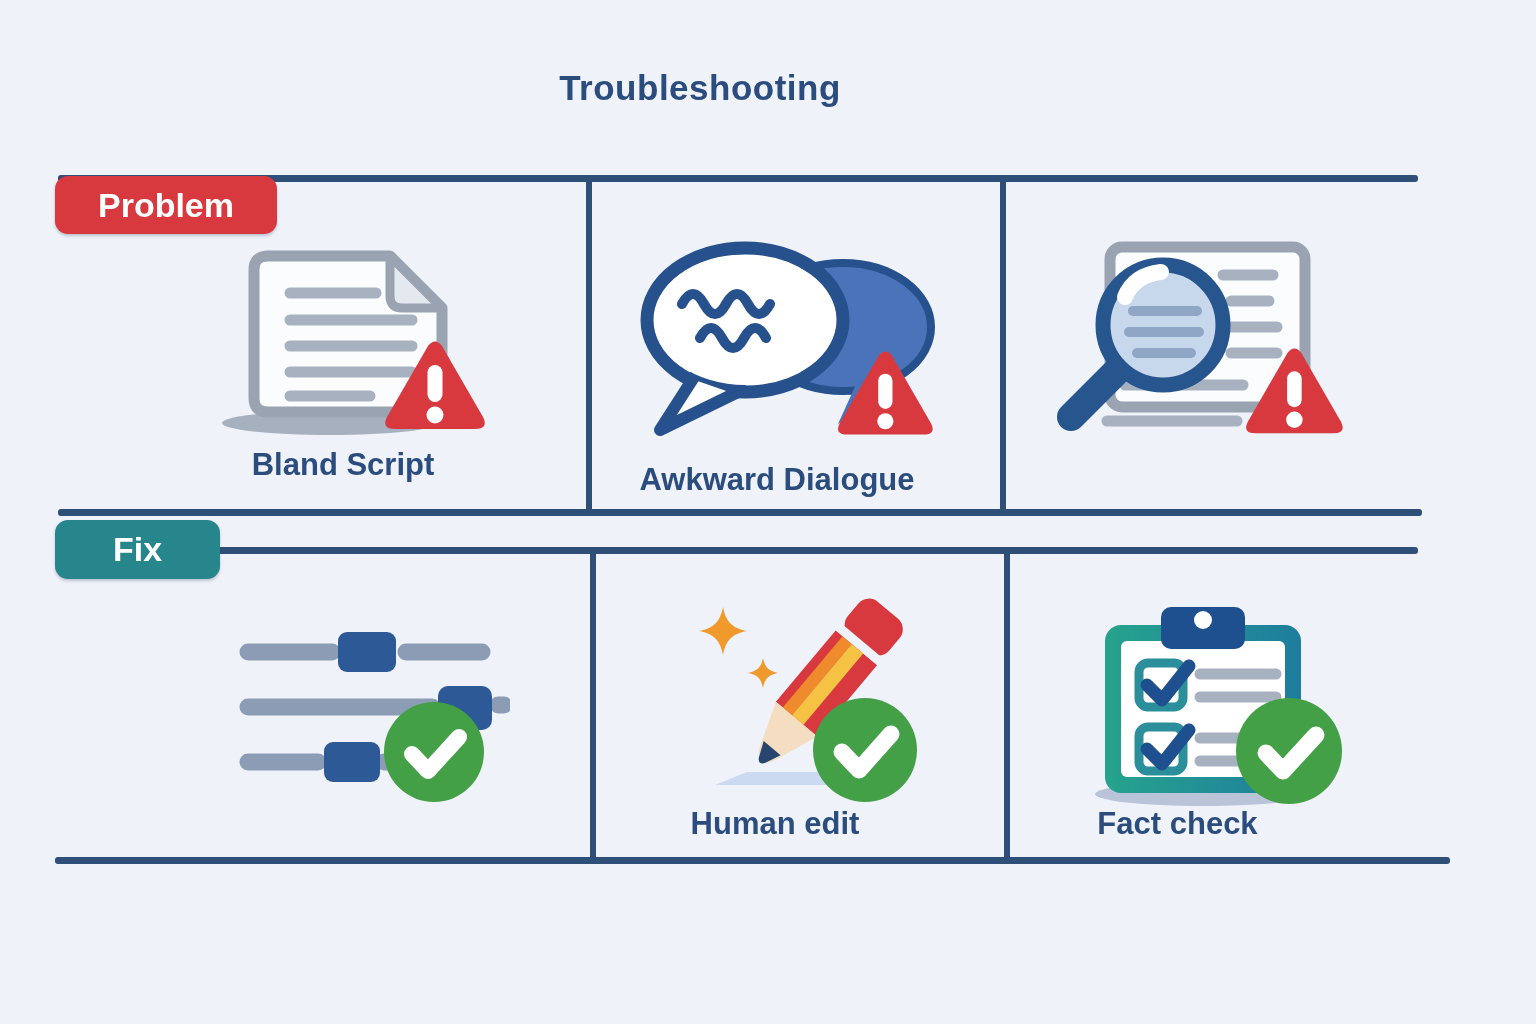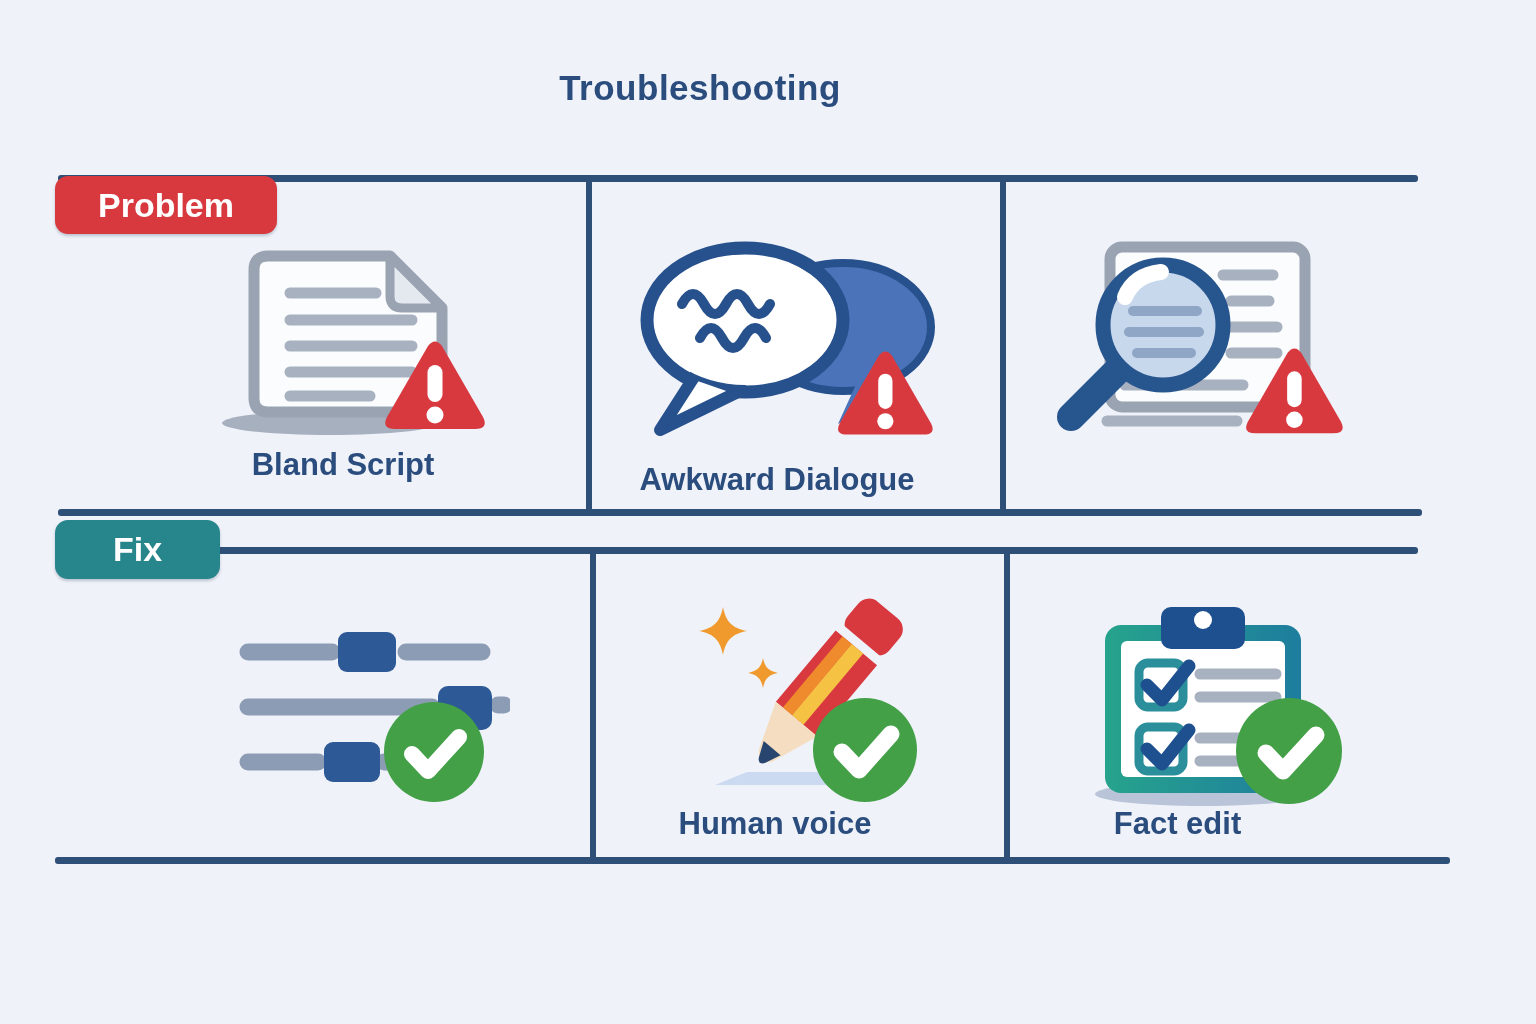--- a/index.html
+++ b/index.html
@@ -161,21 +161,21 @@
     </g>
     <g fill="#f09a2e">
       <path transform="translate(60,38)" d="M0,-24 C3,-9 9,-3 24,0 C9,3 3,9 0,24 C-3,9 -9,3 -24,0 C-9,-3 -3,-9 0,-24 Z"></path>
       <path transform="translate(100,80) scale(0.62)" d="M0,-24 C3,-9 9,-3 24,0 C9,3 3,9 0,24 C-3,9 -9,3 -24,0 C-9,-3 -3,-9 0,-24 Z"></path>
     </g>
     <g transform="translate(202,157)">
       <circle r="52" fill="#43a047"></circle>
       <path d="M-23 2 L-6 20 L26 -16" stroke="#fff" stroke-width="17" fill="none" stroke-linecap="round" stroke-linejoin="round"></path>
     </g>
   </svg>
-  <div class="cell-label" style="left:570px;top:806px;width:410px;">Human voice</div>
+  <div class="cell-label" style="left:570px;top:806px;width:410px;">Human edit</div>
 
   <svg class="icon" style="left:1063px;top:593px;" width="295" height="215" viewBox="0 0 295 215">
     <defs>
       <linearGradient id="tealGrad" x1="0" y1="0" x2="1" y2="0">
         <stop offset="0" stop-color="#26a38c"></stop>
         <stop offset="1" stop-color="#1e7d9e"></stop>
       </linearGradient>
     </defs>
     <ellipse cx="140" cy="201" rx="108" ry="12" fill="#b9c4d8"></ellipse>
     <rect x="42" y="32" width="196" height="168" rx="16" fill="url(#tealGrad)"></rect>
@@ -192,15 +192,15 @@
       <rect x="76" y="134" width="44" height="44" rx="9" fill="#fff" stroke="#2b8f9b" stroke-width="9"></rect>
       <path d="M84 156 L99 171 L126 137" stroke="#1e4f8f" stroke-width="13" fill="none" stroke-linecap="round" stroke-linejoin="round"></path>
       <line x1="137" y1="145" x2="205" y2="145" stroke="#a8b1c0" stroke-width="11" stroke-linecap="round"></line>
       <line x1="137" y1="168" x2="198" y2="168" stroke="#a8b1c0" stroke-width="11" stroke-linecap="round"></line>
     </g>
     <g transform="translate(226,158)">
       <circle r="53" fill="#43a047"></circle>
       <path d="M-23 2 L-6 20 L27 -16" stroke="#fff" stroke-width="17" fill="none" stroke-linecap="round" stroke-linejoin="round"></path>
     </g>
   </svg>
-  <div class="cell-label" style="left:970px;top:806px;width:415px;">Fact edit</div>
+  <div class="cell-label" style="left:970px;top:806px;width:415px;">Fact check</div>
 
 </div>
 
 </body></html>

